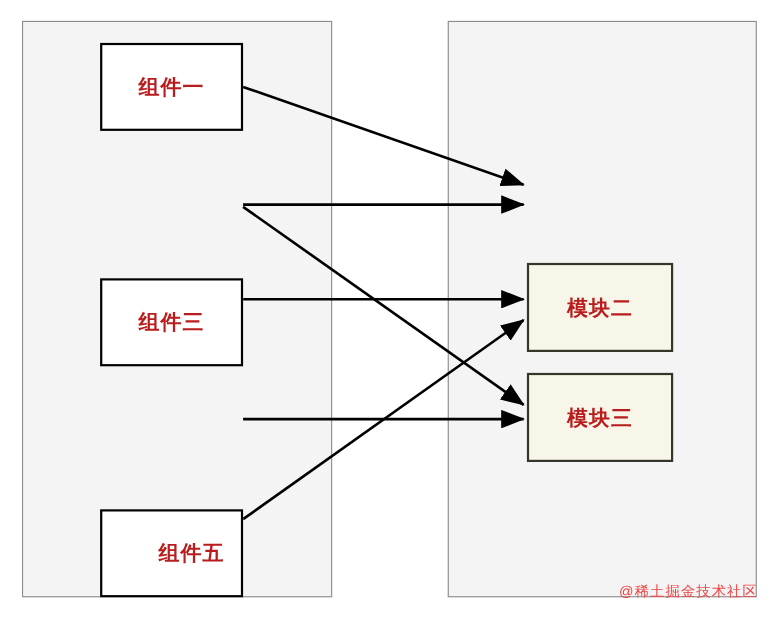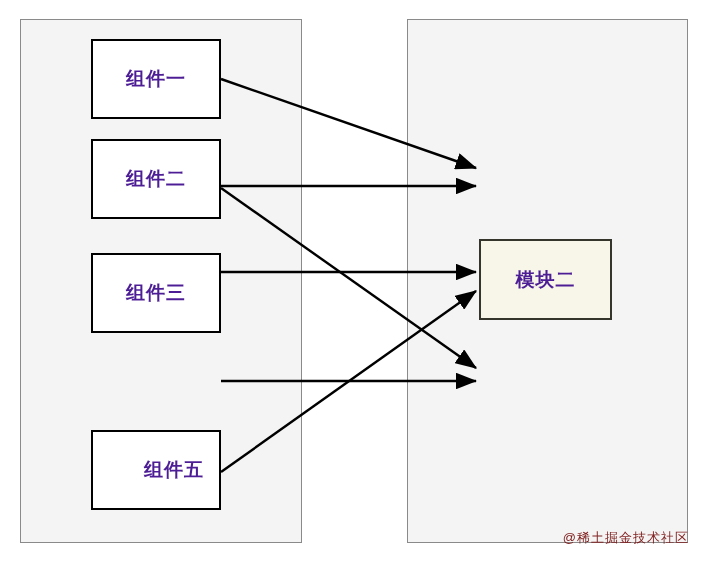--- a/index.html
+++ b/index.html
@@ -27,21 +27,21 @@
   #panel-right { left: 407px; top: 19px; width: 281px; height: 524px; }
 
   .node {
     position: absolute;
     box-sizing: border-box;
     display: flex;
     align-items: center;
     justify-content: center;
     font-weight: bold;
     letter-spacing: 1px;
-    color: #4c1d95;
+    color: #b91c1c;
     user-select: none;
   }
   .node-component {
     width: 130px;
     height: 80px;
     left: 91px;
     background: #ffffff;
     border: 2px solid #000000;
     font-size: 19px;
   }
@@ -51,40 +51,40 @@
     left: 479px;
     background: #f7f6e8;
     border: 2px solid #35352c;
     font-size: 19px;
   }
 
   #comp-0 { top: 39px; }
   #comp-1 { top: 139px; }
   #comp-2 { top: 253px; }
   #comp-3 { top: 339px; }
-  #comp-4 { top: 430px; padding-left: 36px; }
+  #comp-4 { top: 463px; padding-left: 36px; }
 
   #mod-0 { top: 139px; }
   #mod-1 { top: 239px; }
   #mod-2 { top: 339px; }
 
   #edge-layer {
     position: absolute;
     left: 0; top: 0;
     width: 707px;
     height: 561px;
     pointer-events: none;
   }
 
   #watermark {
     position: absolute;
     right: 18px;
     bottom: 14px;
     font-size: 13px;
-    color: #7f1d1d;
+    color: #ef4444;
     letter-spacing: 1px;
     user-select: none;
     white-space: nowrap;
   }
 </style>
 </head>
 <body>
 
 <div id="canvas">
 
@@ -103,29 +103,29 @@
         <line x1="221" y1="188" x2="476" y2="368"></line>
         <line x1="221" y1="272" x2="476" y2="272"></line>
         <line x1="221" y1="381" x2="476" y2="381"></line>
         <line x1="221" y1="472" x2="476" y2="291"></line>
       </g>
   </svg>
 
   <div class="node node-component" id="comp-0">
     <span>组件一</span>
   </div>
-  <div class="node node-component" id="comp-1">
-    <span>组件二</span>
-  </div>
   <div class="node node-component" id="comp-2">
     <span>组件三</span>
   </div>
   <div class="node node-component" id="comp-4">
     <span>组件五</span>
   </div>
 
   <div class="node node-module" id="mod-1">
     <span>模块二</span>
   </div>
+  <div class="node node-module" id="mod-2">
+    <span>模块三</span>
+  </div>
 
   <div id="watermark">@稀土掘金技术社区</div>
 
 </div>
 
 </body></html>

